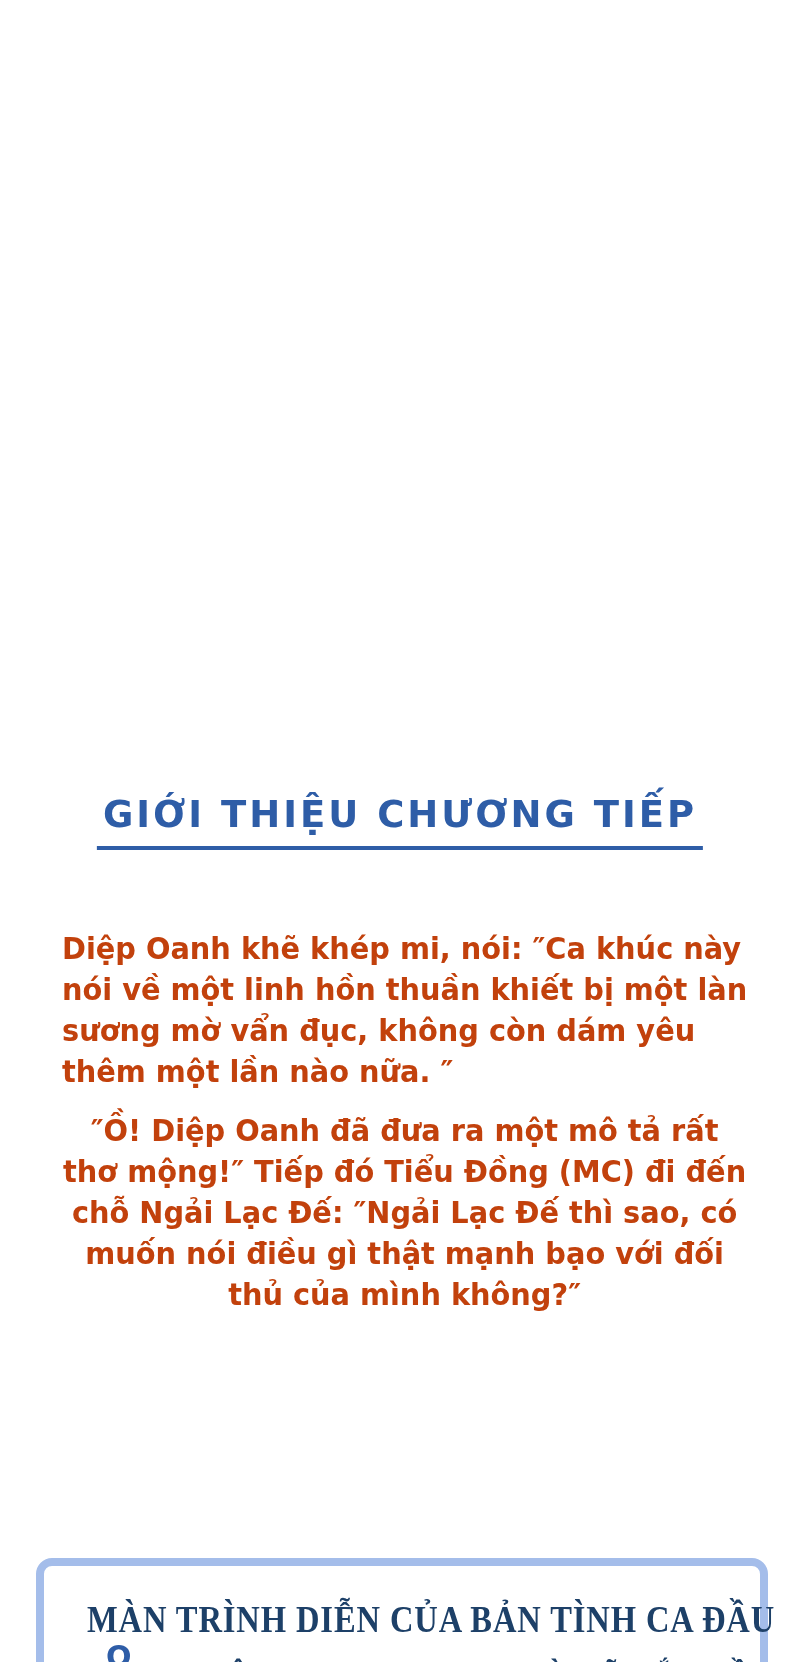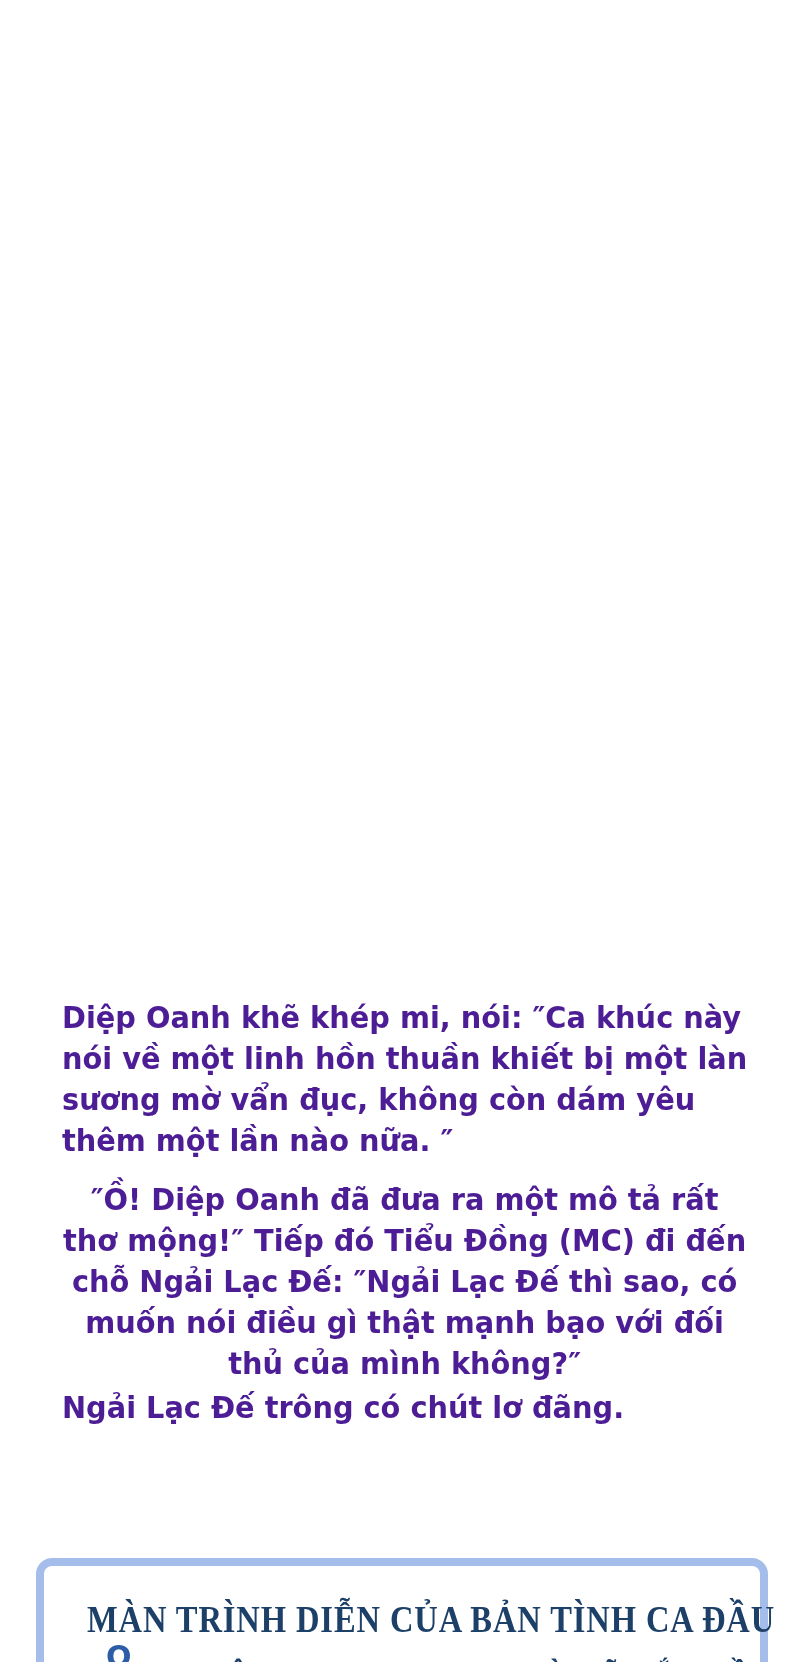--- a/index.html
+++ b/index.html
@@ -27,22 +27,22 @@
     letter-spacing: 3px;
     color: #2e5da7;
     padding: 0 6px 10px 6px;
     border-bottom: 4px solid #2e5da7;
     white-space: nowrap;
   }
 
   
   .text-block {
     position: absolute;
-    left: 62px; top: 997px;
-    color: #4c1d95;
+    left: 62px; top: 928px;
+    color: #c2410c;
     font-weight: bold;
     font-size: 30px;
   }
   .para { margin: 0; }
   .para-2 { margin-top: 18px; text-align: center; }
   .para-3 { margin-top: 3px; }
   .para-4 { margin-top: 5px; }
   .line {
     display: block;
     line-height: 41px;
@@ -90,38 +90,36 @@
     white-space: nowrap;
     transform: scaleX(0.9);
     transform-origin: left center;
   }
 </style>
 </head>
 <body>
 
 <div class="page">
 
+  <h1 class="heading">GIỚI THIỆU CHƯƠNG TIẾP</h1>
 
   <div class="text-block">
     <p class="para para-1">
       <span class="line">Diệp Oanh khẽ khép mi, nói: ″Ca khúc này</span>
       <span class="line">nói về một linh hồn thuần khiết bị một làn</span>
       <span class="line">sương mờ vẩn đục, không còn dám yêu</span>
       <span class="line">thêm một lần nào nữa. ″</span>
     </p>
     <p class="para para-2">
       <span class="line">″Ồ! Diệp Oanh đã đưa ra một mô tả rất</span>
       <span class="line">thơ mộng!″ Tiếp đó Tiểu Đồng (MC) đi đến</span>
       <span class="line">chỗ Ngải Lạc Đế: ″Ngải Lạc Đế thì sao, có</span>
       <span class="line">muốn nói điều gì thật mạnh bạo với đối</span>
       <span class="line">thủ của mình không?″</span>
     </p>
-    <p class="para para-3">
-      <span class="line">Ngải Lạc Đế trông có chút lơ đãng.</span>
-    </p>
   </div>
 
   <div class="banner">
     <div class="banner-title">MÀN TRÌNH DIỄN CỦA BẢN TÌNH CA ĐẦU</div>
     <span class="banner-glyph">Q</span>
     <div class="banner-clipped">TIÊN ĐƯỢC MONG CHỜ ĐÃ BẮT ĐẦU</div>
   </div>
 
 </div>
 

